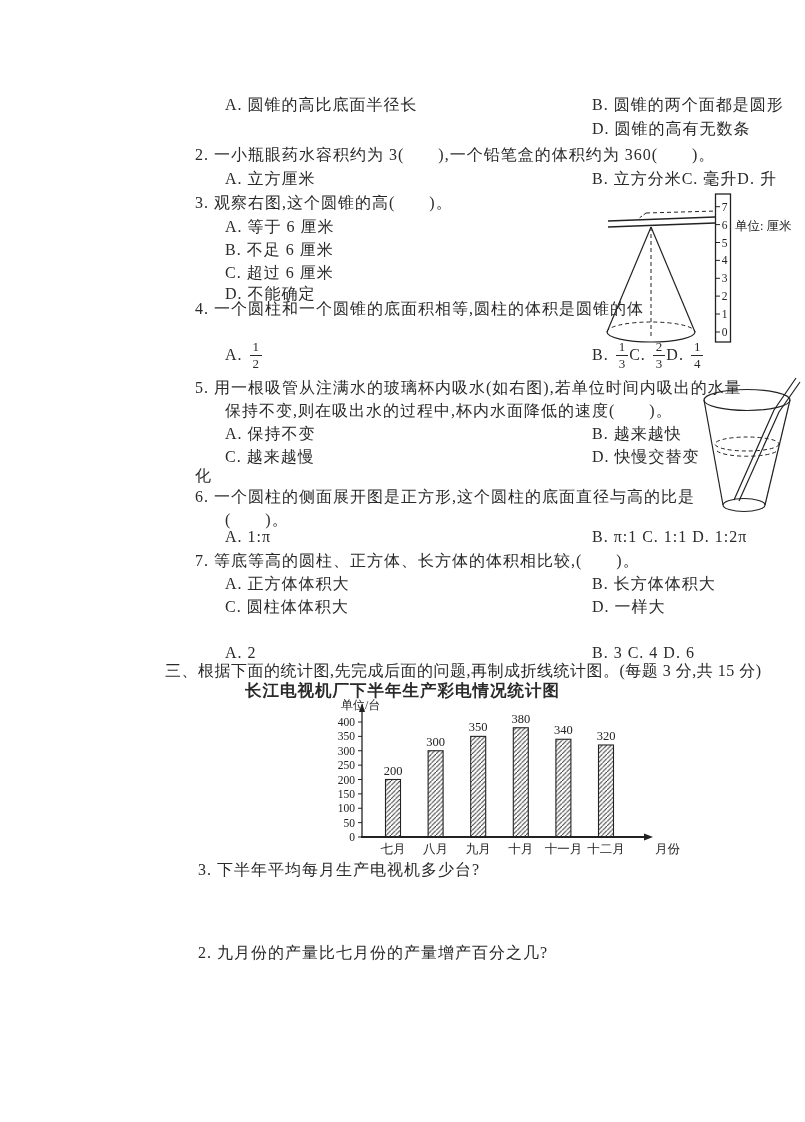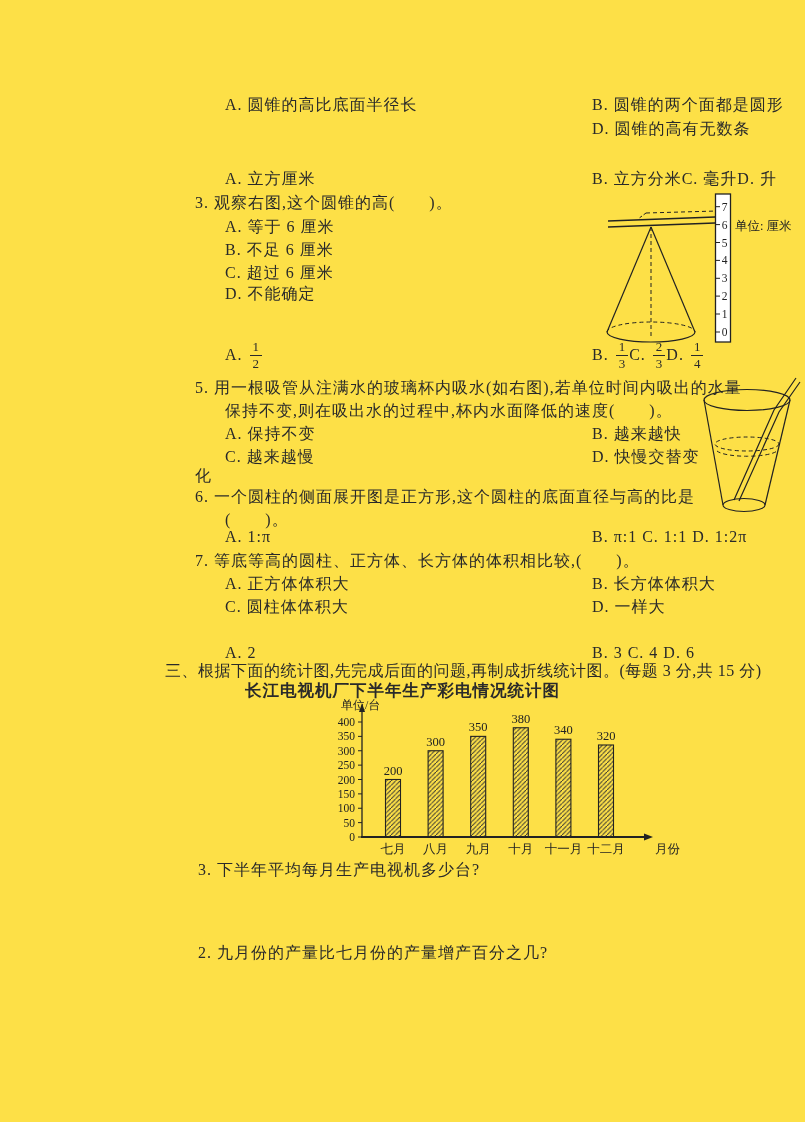--- a/index.html
+++ b/index.html
@@ -1,20 +1,20 @@
 <!DOCTYPE html>
 <html><head>
 <meta charset="utf-8">
 <style>
   html,body{margin:0;padding:0;background:#e8e8e8;}
   .page{
     position:relative;
     width:805px;height:1122px;
     margin:0 auto;
-    background:#fde047;
+    background:#ffffff;
     font-family:"Liberation Serif","DejaVu Serif",serif;
     color:#2a2a2a;
     overflow:hidden;
   }
   .ln{
     position:absolute;
     font-size:16px;
     letter-spacing:1px;
     white-space:nowrap;
     line-height:1.2;
@@ -41,20 +41,21 @@
 </style>
 </head>
 <body>
 
 <div class="page">
 
   <div class="ln" style="left:225px;top:95px">A. 圆锥的高比底面半径长</div>
   <div class="ln" style="left:592px;top:95px">B. 圆锥的两个面都是圆形</div>
   <div class="ln" style="left:592px;top:119px">D. 圆锥的高有无数条</div>
 
+  <div class="ln" style="left:195px;top:145px">2. 一小瓶眼药水容积约为 3(　　),一个铅笔盒的体积约为 360(　　)。</div>
   <div class="ln" style="left:225px;top:169px">A. 立方厘米</div>
   <div class="ln" style="left:592px;top:169px">B. 立方分米C. 毫升D. 升</div>
 
   <div class="ln" style="left:195px;top:193px">3. 观察右图,这个圆锥的高(　　)。</div>
   <div class="ln" style="left:225px;top:217px">A. 等于 6 厘米</div>
   <div class="ln" style="left:225px;top:240px">B. 不足 6 厘米</div>
   <div class="ln" style="left:225px;top:263px">C. 超过 6 厘米</div>
   <div class="ln" style="left:225px;top:284px">D. 不能确定</div>
 
   <div style="position:absolute;left:606px;top:190px">
@@ -89,20 +90,21 @@
         <text x="118.5" y="74.4">4</text>
         <text x="118.5" y="92.3">3</text>
         <text x="118.5" y="110.1">2</text>
         <text x="118.5" y="128">1</text>
         <text x="118.5" y="146">0</text>
       </g>
       <text x="129" y="40" font-size="12.5">单位: 厘米</text>
     </svg>
   </div>
 
+  <div class="ln" style="left:195px;top:299px">4. 一个圆柱和一个圆锥的底面积相等,圆柱的体积是圆锥的体</div>
   <div class="ln fracrow" style="left:225px;top:336px">
     <span>A.</span>
     <span class="frac">
       <span class="n">1</span>
         <span class="d">2</span>
     </span>
   </div>
   <div class="ln fracrow" style="left:592px;top:336px">
     <span>B.</span>
     <span class="frac">

